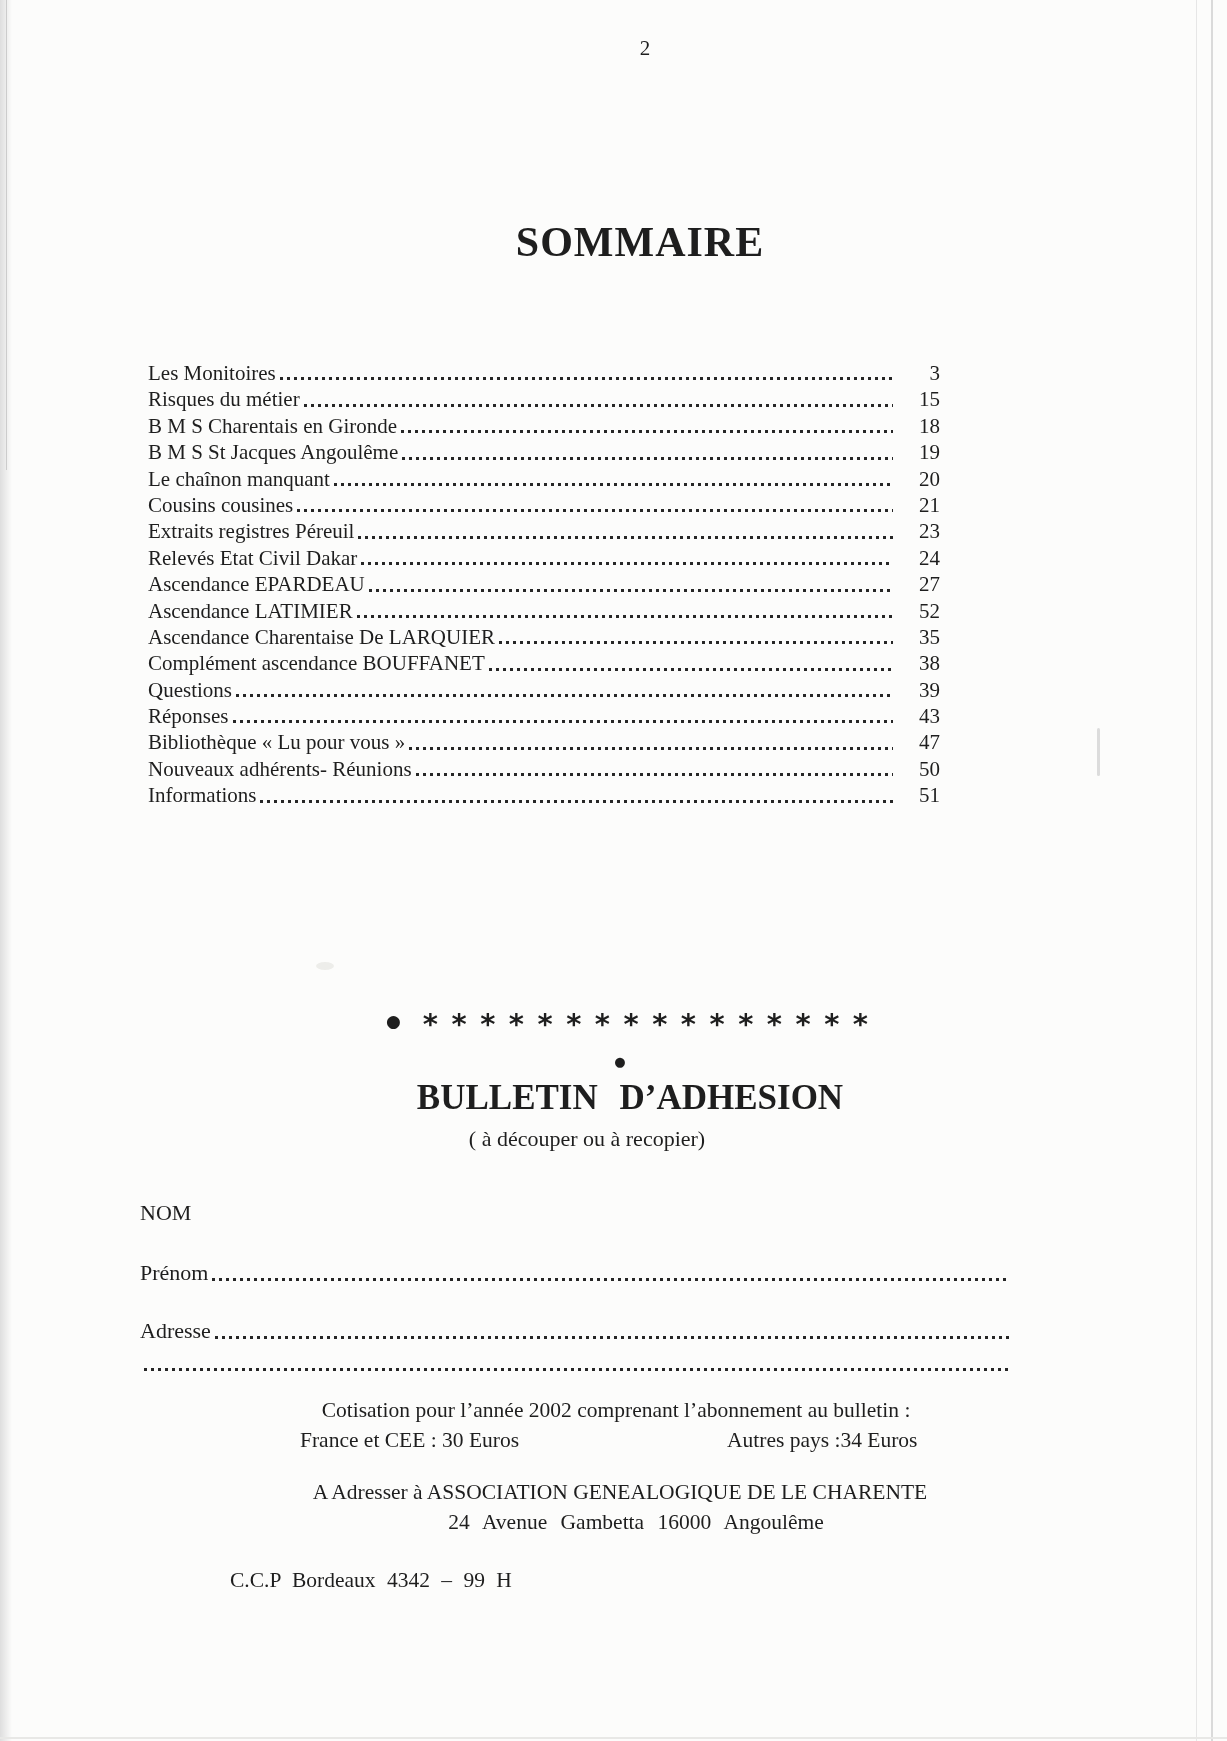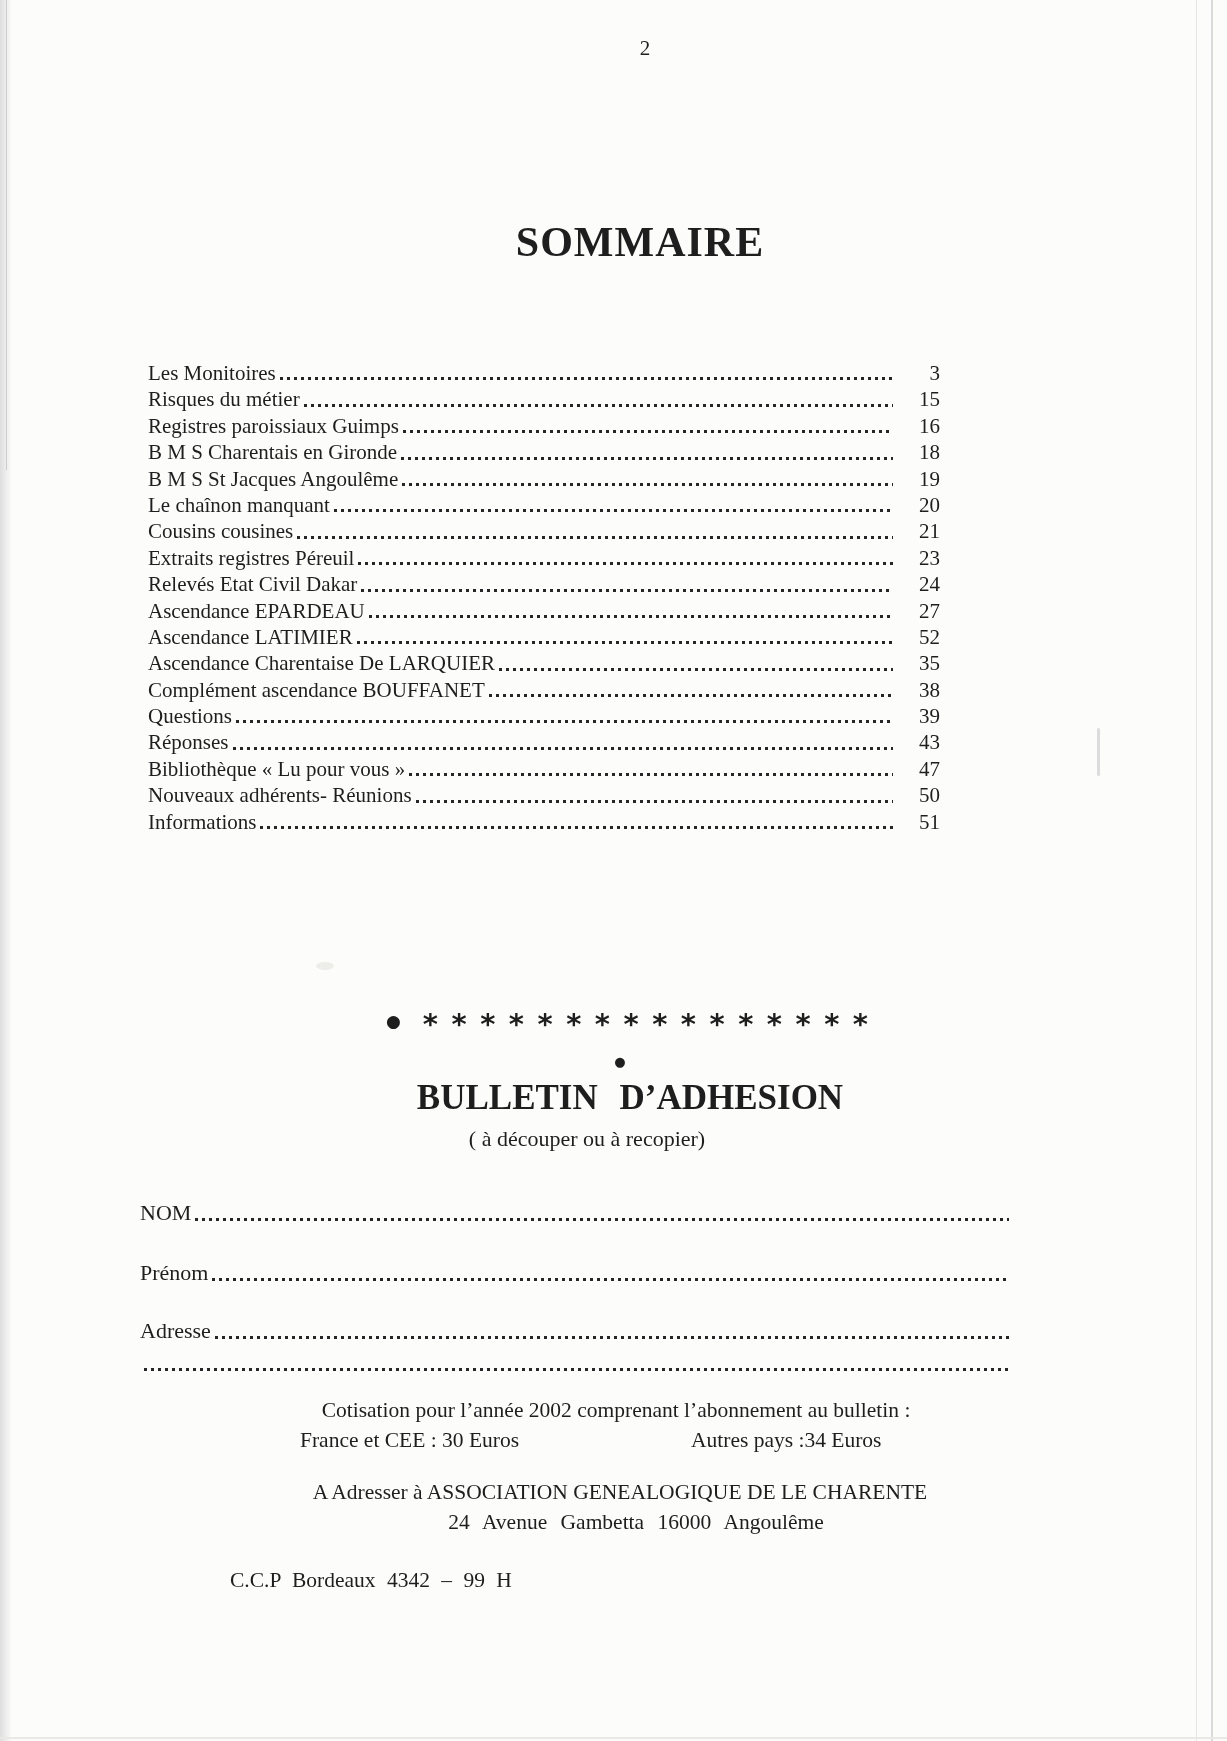--- a/index.html
+++ b/index.html
@@ -78,31 +78,31 @@
   .membership-subtitle {
     position: absolute; left: 387px; top: 1126px; width: 400px;
     text-align: center; font-size: 22px;
   }
   .field-row {
     position: absolute; left: 140px; width: 872px; height: 30px;
     display: flex; align-items: baseline;
     font-size: 22px; line-height: 30px;
   }
   .field-row .leader { margin-bottom: 6px; }
-  .row-nom     { top: 1198px; }
+  .row-nom     { top: 1198px; flex-direction: column; }
   .row-prenom  { top: 1258px; }
   .row-adresse { top: 1316px; font-family: Liberation Serif, serif; }
   .row-adresse2{ top: 1348px; }
 
   .fee-line-1 {
     position: absolute; left: 216px; top: 1398px; width: 800px;
     text-align: center; font-size: 21.5px;
   }
   .fee-france { position: absolute; left: 300px; top: 1428px; font-size: 21.5px; }
-  .fee-other  { position: absolute; left: 691px; top: 1428px; font-size: 21.5px; }
+  .fee-other  { position: absolute; left: 727px; top: 1428px; font-size: 21.5px; }
 
   .assoc-line-1 {
     position: absolute; left: 220px; top: 1480px; width: 800px;
     text-align: center; font-size: 21.5px;
   }
   .assoc-line-2 {
     position: absolute; left: 236px; top: 1510px; width: 800px;
     text-align: center; font-size: 21.5px; word-spacing: 8px;
   }
   .ccp-line {
@@ -134,25 +134,20 @@
         <span class="leader"></span>
         <span class="toc-num">3</span>
       </div>
 
       <div class="toc-row">
         <span class="toc-title">Risques du métier</span>
         <span class="leader"></span>
         <span class="toc-num">15</span>
       </div>
 
-      <div class="toc-row">
-        <span class="toc-title">Registres paroissiaux Guimps</span>
-        <span class="leader"></span>
-        <span class="toc-num">16</span>
-      </div>
 
       <div class="toc-row">
         <span class="toc-title">B M S Charentais en Gironde</span>
         <span class="leader"></span>
         <span class="toc-num">18</span>
       </div>
 
       <div class="toc-row">
         <span class="toc-title">B M S St Jacques Angoulême</span>
         <span class="leader"></span>

